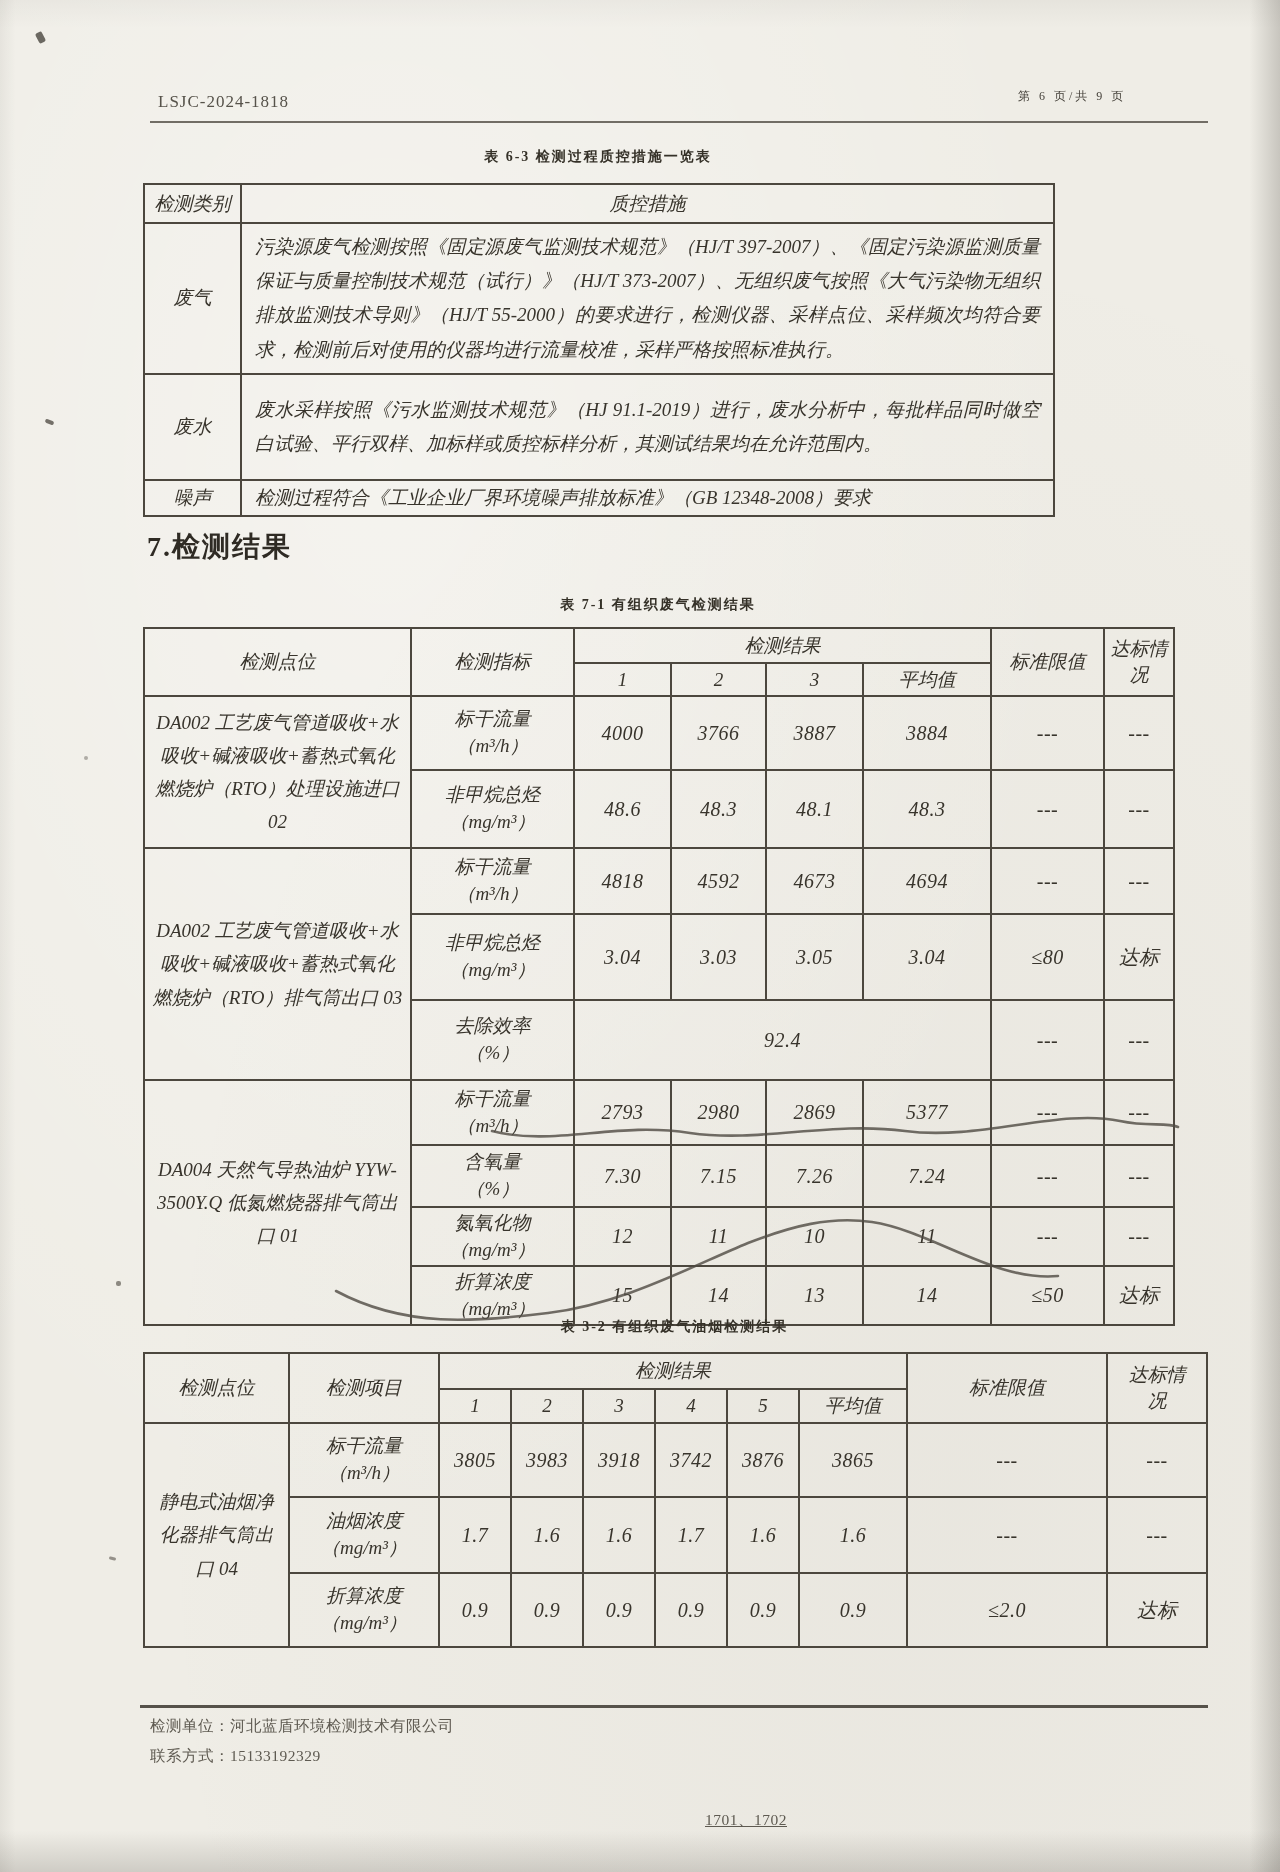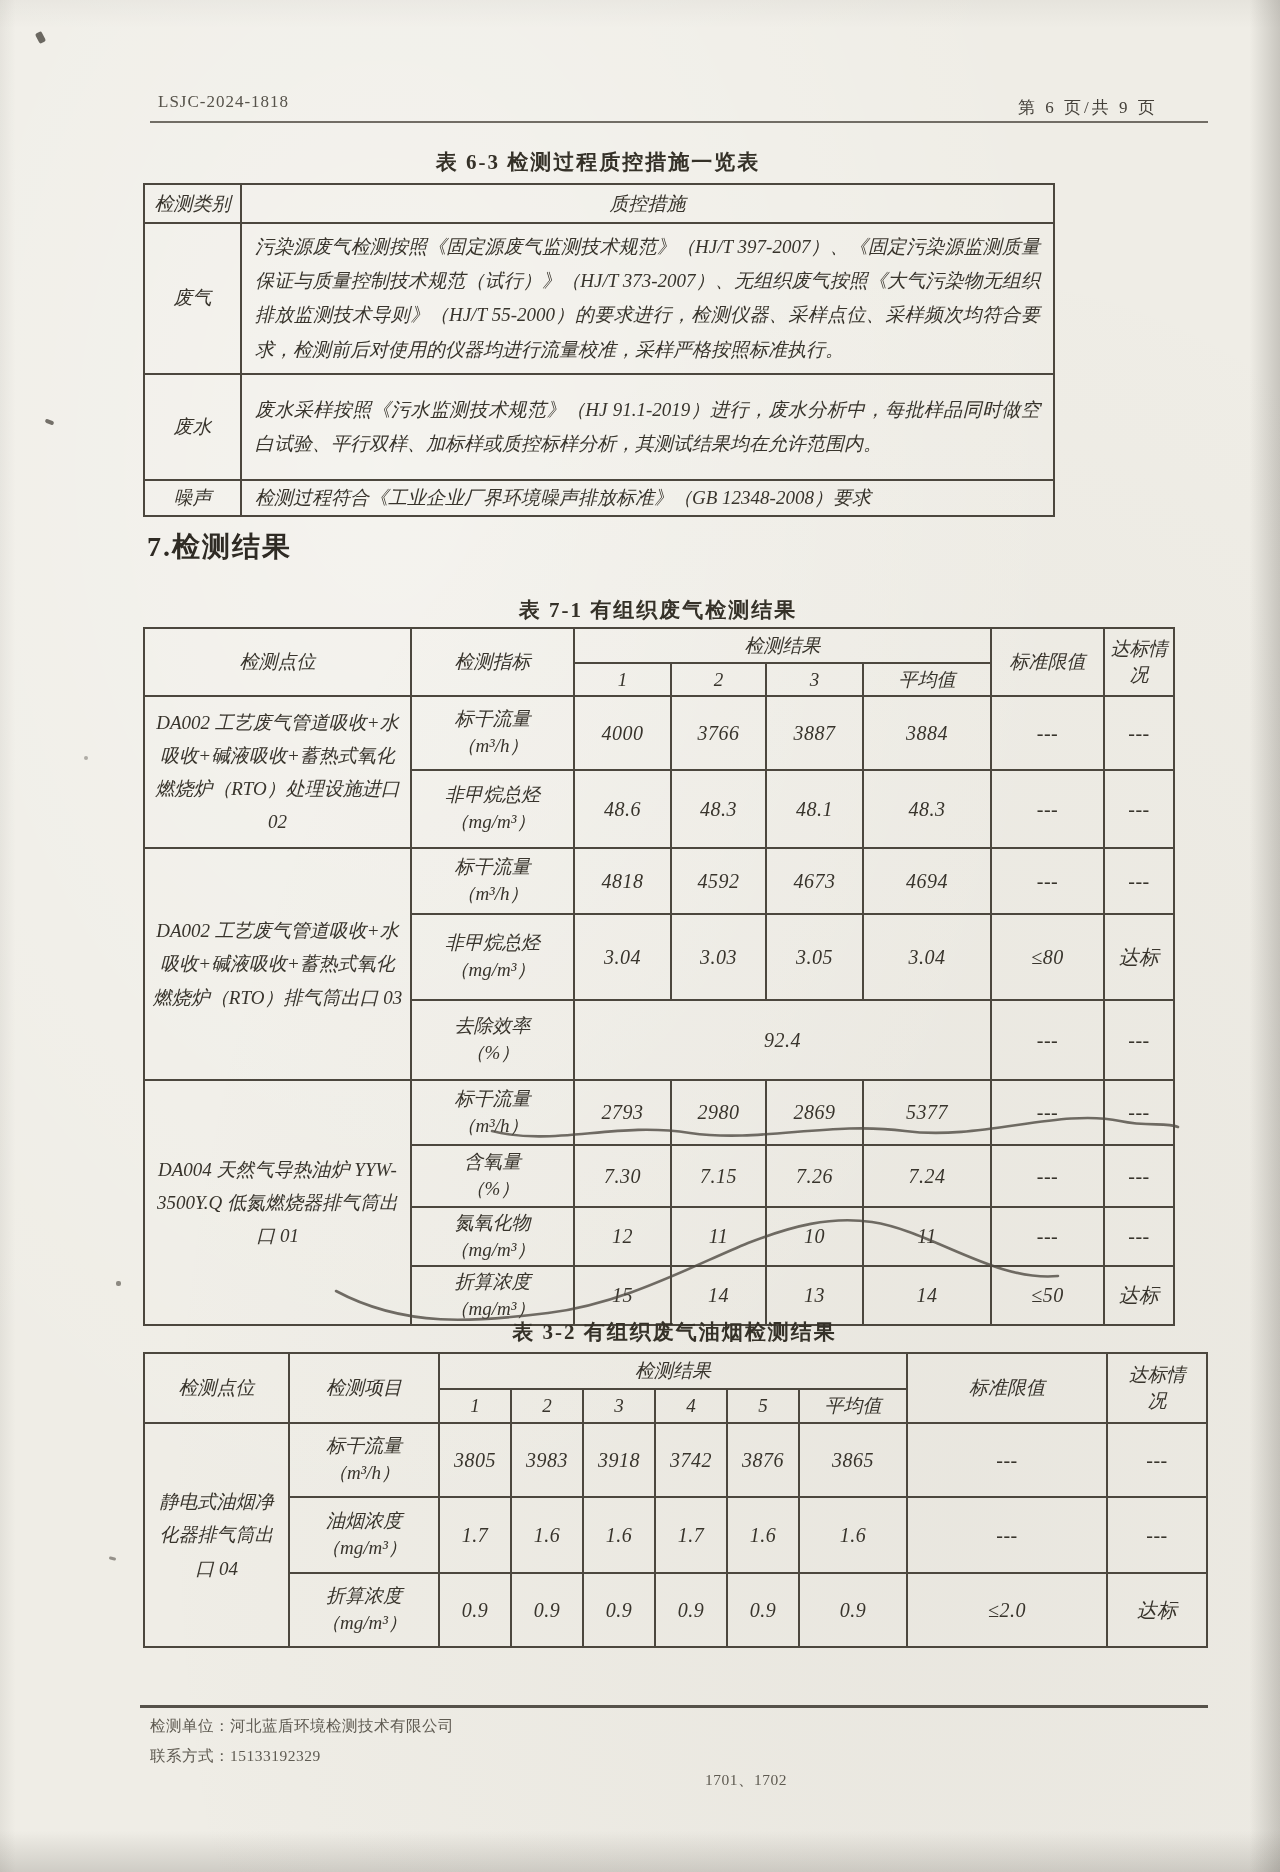--- a/index.html
+++ b/index.html
@@ -13,25 +13,25 @@
       linear-gradient(to right, rgba(60,55,48,0.07), transparent 1.2%, transparent 97.6%, rgba(60,55,48,0.22)),
       linear-gradient(to bottom, rgba(60,55,48,0.05), transparent 1.5%, transparent 97.8%, rgba(60,55,48,0.18)),
       #efede6;
     font-family:"Liberation Serif","DejaVu Serif",serif;
     color:#37332c;
     overflow:hidden;
   }
   .abs{position:absolute;}
   
   .doc-number{left:158px;top:92px;font-size:17px;letter-spacing:1px;color:#56524a;}
-  .page-indicator{left:1018px;top:96px;font-size:17px;letter-spacing:3px;color:#45413a;}
+  .page-indicator{left:1018px;top:88px;font-size:12px;letter-spacing:3px;color:#45413a;}
   .rule{height:2px;background:#5b564d;opacity:.85;}
   .header-rule{left:150px;top:121px;width:1058px;}
   
-  .tbl-title{font-size:21px;font-weight:700;text-align:center;letter-spacing:2px;color:#353128;}
+  .tbl-title{font-size:14px;font-weight:700;text-align:center;letter-spacing:2px;color:#353128;}
   .section-heading{left:147px;top:528px;font-size:28px;font-weight:700;letter-spacing:2px;color:#2f2b24;}
   
   table{border-collapse:collapse;table-layout:fixed;background:transparent;font-style:italic;}
   td,th{
     border:2px solid #4c473e;
     font-weight:normal;
     text-align:center;vertical-align:middle;
     font-size:19px;color:#38342c;
     padding:2px 4px;
     overflow:hidden;
@@ -298,21 +298,21 @@
       <td class="val">0.9</td>
       <td class="val">≤2.0</td>
       <td class="val">达标</td>
     </tr>
   </tbody>
     </table>
 
   <div class="abs footer-rule"></div>
   <div class="abs foot" style="left:150px;top:1716px;">检测单位：河北蓝盾环境检测技术有限公司</div>
   <div class="abs foot" style="left:150px;top:1746px;">联系方式：15133192329</div>
-  <div class="abs foot" style="left:705px;top:1770px;">1701、1702</div>
+  <div class="abs foot" style="left:705px;top:1810px;text-decoration:underline;">1701、1702</div>
 
   <div class="ink" style="left:37px;top:32px;width:7px;height:11px;transform:rotate(-28deg);opacity:.8;"></div>
   <div class="ink" style="left:45px;top:420px;width:9px;height:4px;transform:rotate(22deg);opacity:.75;"></div>
   <div class="ink" style="left:84px;top:756px;width:4px;height:4px;opacity:.4;"></div>
   <div class="ink" style="left:116px;top:1281px;width:5px;height:5px;opacity:.6;"></div>
   <div class="ink" style="left:109px;top:1557px;width:7px;height:3px;transform:rotate(12deg);opacity:.55;"></div>
 
   <svg class="scribbles" width="1280" height="1872" viewBox="0 0 1280 1872">
     <path d="M 492 1131 C 555 1147, 615 1121, 690 1133 C 760 1143, 830 1121, 905 1131 C 980 1141, 1060 1108, 1120 1121 C 1148 1127, 1166 1122, 1178 1127" fill="none" stroke="#4f4a42" stroke-width="2.6" stroke-linecap="round" opacity="0.8"></path>
     <path d="M 336 1291 C 405 1328, 475 1322, 548 1313 C 622 1304, 688 1268, 748 1243 C 792 1226, 830 1216, 872 1222 C 932 1231, 995 1282, 1058 1276" fill="none" stroke="#4f4a42" stroke-width="2.6" stroke-linecap="round" opacity="0.8"></path>

